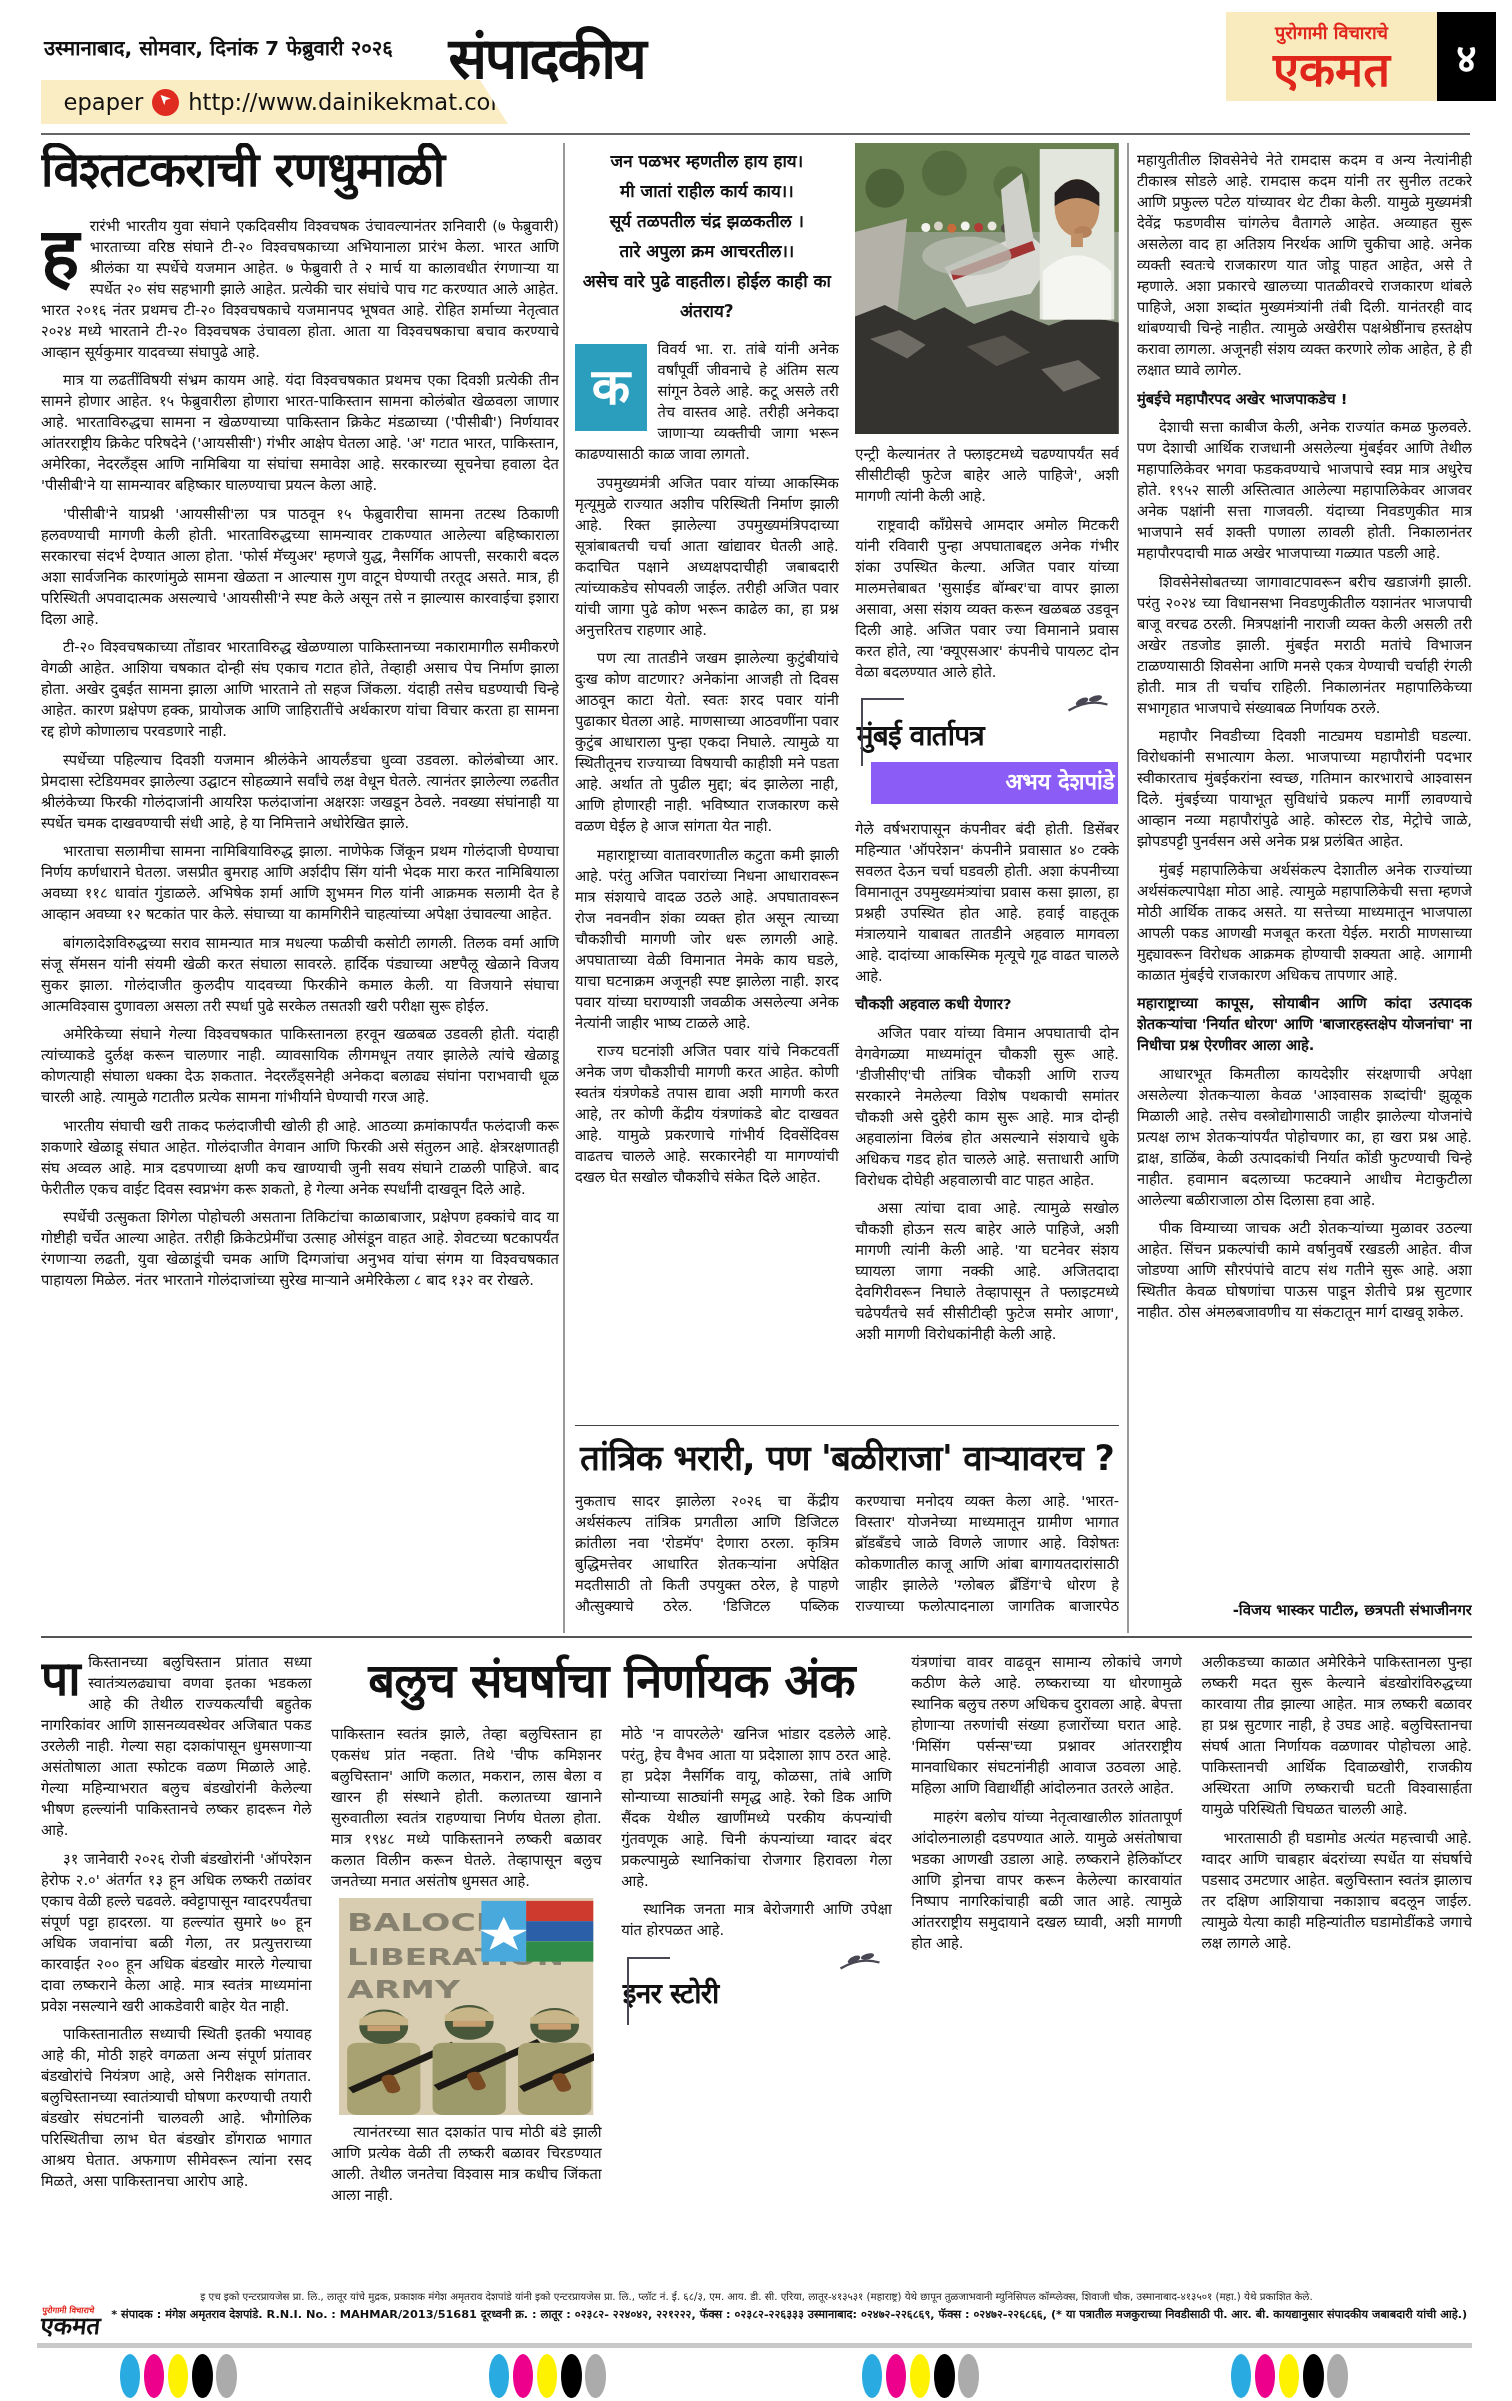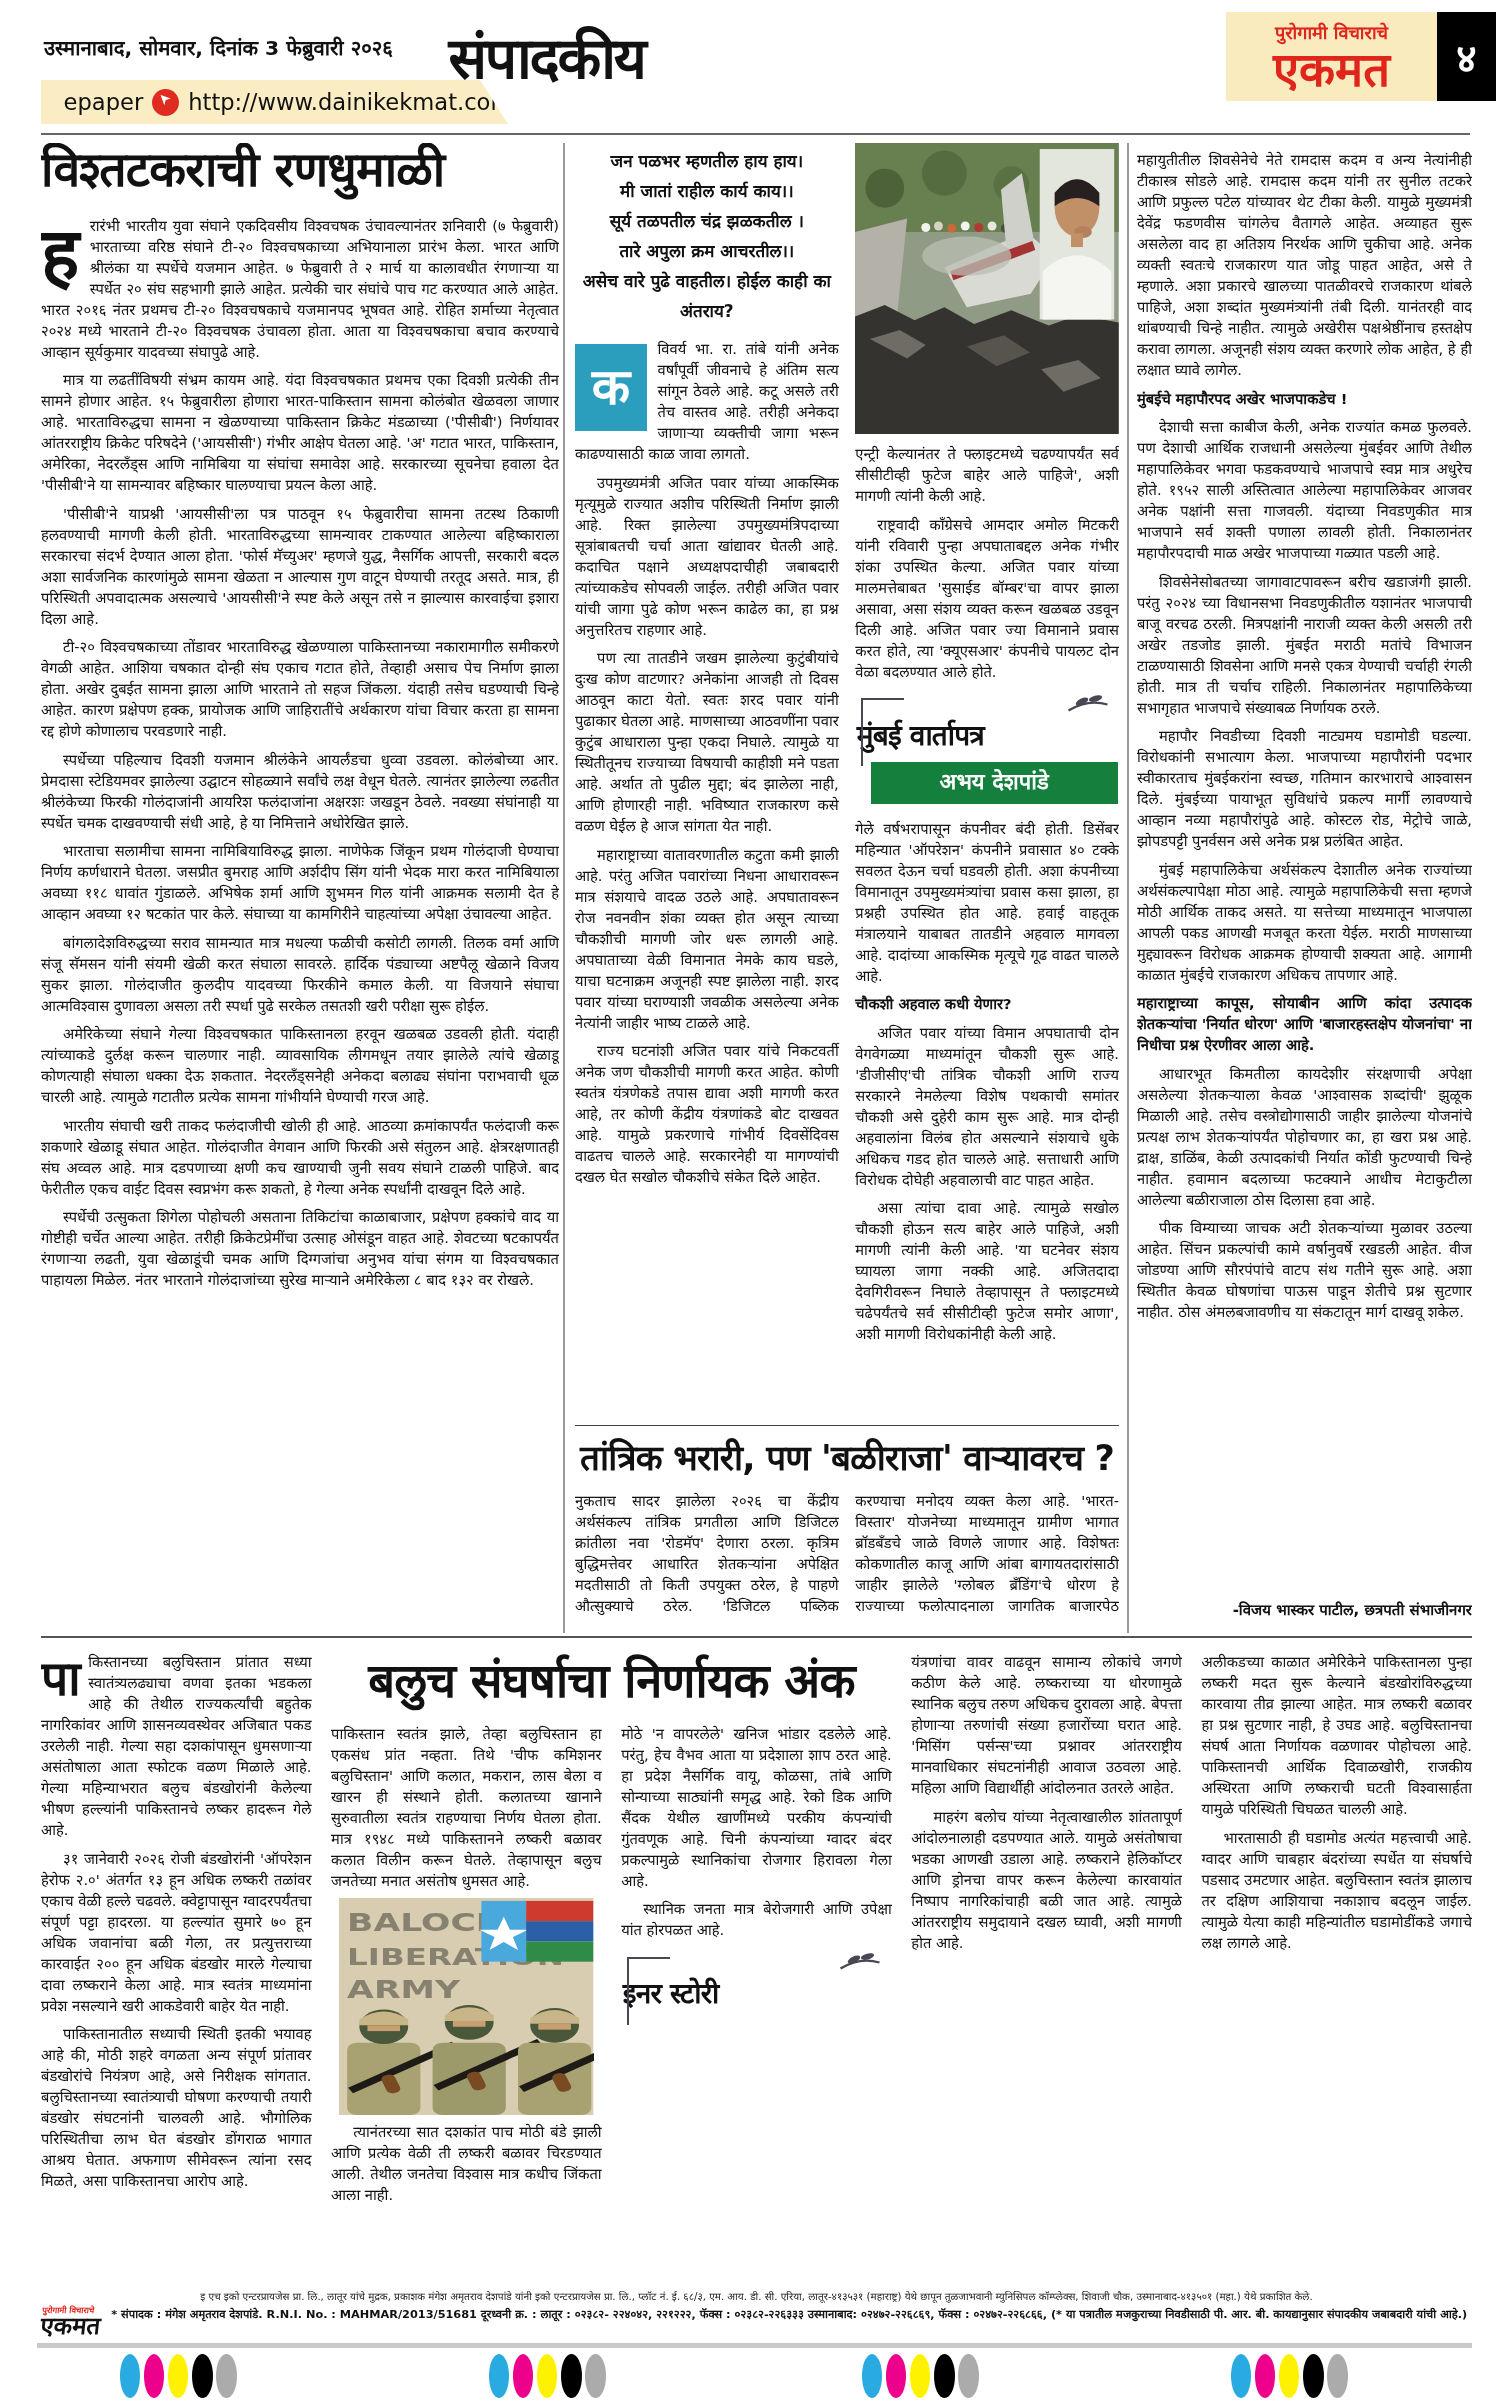--- a/index.html
+++ b/index.html
@@ -46,21 +46,21 @@
   #right-col{position:absolute;left:1137px;top:149px;width:335px;height:1470px;overflow:hidden;
       display:flex;flex-direction:column;}
   .rc-body{flex:1;overflow:hidden;}
   .signature{font-weight:800;text-align:right;font-size:15px;margin-top:3px;flex:0 0 auto;}
   
   .feature-box{position:relative;margin:12px 1.5px 13.6px 1.5px;padding-top:4.5px;}
   .fb-corner{position:absolute;left:4.5px;top:4.5px;width:41px;height:66px;
       border-left:2.3px solid #4a4754;border-top:2.3px solid #4a4754;}
   .fb-leaf{position:absolute;right:9px;top:-3px;width:42px;height:25.6px;}
   .fb-title{text-align:left;font-weight:900;font-size:28px;padding:16.6px 0 9px 0;letter-spacing:-0.8px;}
-  .fb-bar{background:#15803d;color:#fff;text-align:center;padding:6.8px 3px 8.3px 3px;margin-left:14px;}
+  .fb-bar{background:#8b5cf6;color:#fff;text-align:right;padding:6.8px 3px 8.3px 3px;margin-left:14px;}
   .fb-author{font-size:22px;font-weight:700;line-height:1.25;}
   .fb-role{font-size:15px;line-height:1.3;}
   
   #budget{position:absolute;left:575px;top:1425px;width:544px;height:206px;border-top:1.5px solid #444;
       padding-top:13px;box-sizing:border-box;overflow:hidden;}
   #budget .article-headline{font-size:35px;text-align:center;margin-bottom:12px;}
   .budget-grid{display:grid;grid-template-columns:1fr 1fr;column-gap:16.6px;height:127px;overflow:hidden;}
   #rule-mid-bottom{position:absolute;left:41px;top:1636px;width:1431px;height:1.5px;background:#555;}
   
   #bottom{position:absolute;left:41px;top:1651px;width:1431px;height:636px;display:grid;
@@ -83,21 +83,21 @@
   .dots span{width:20.3px;height:44px;border-radius:50%;display:block;}
   .d-c{background:#29ABE2;} .d-m{background:#EC008C;} .d-y{background:#FFF200;}
   .d-k{background:#000000;} .d-g{background:#ABABAB;}
   .dg1{left:79px;} .dg2{left:448px;} .dg3{left:821px;} .dg4{left:1190px;}
 </style>
 </head>
 <body>
 
 <div class="page">
 
-  <div class="dateline">उस्मानाबाद, सोमवार, दिनांक 3 फेब्रुवारी २०२६</div>
+  <div class="dateline">उस्मानाबाद, सोमवार, दिनांक 7 फेब्रुवारी २०२६</div>
 
   <div class="epaper-bar">
     <span>epaper</span>
     <span class="epaper-icon"></span>
     <span>http://www.dainikekmat.com</span>
   </div>
 
   <div class="section-title">संपादकीय</div>
 
   <div class="masthead">

